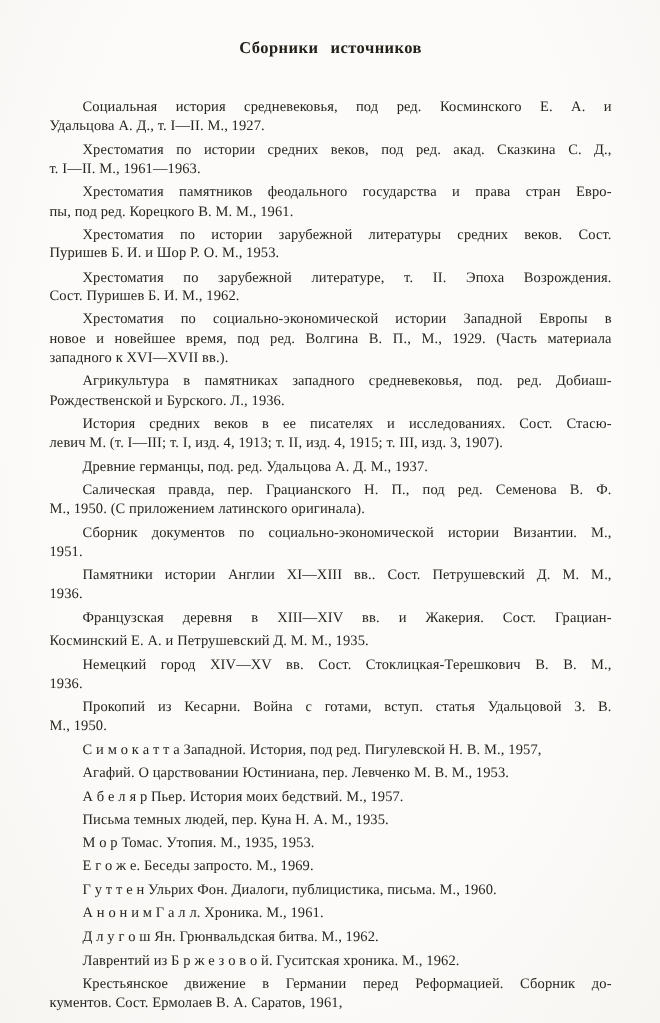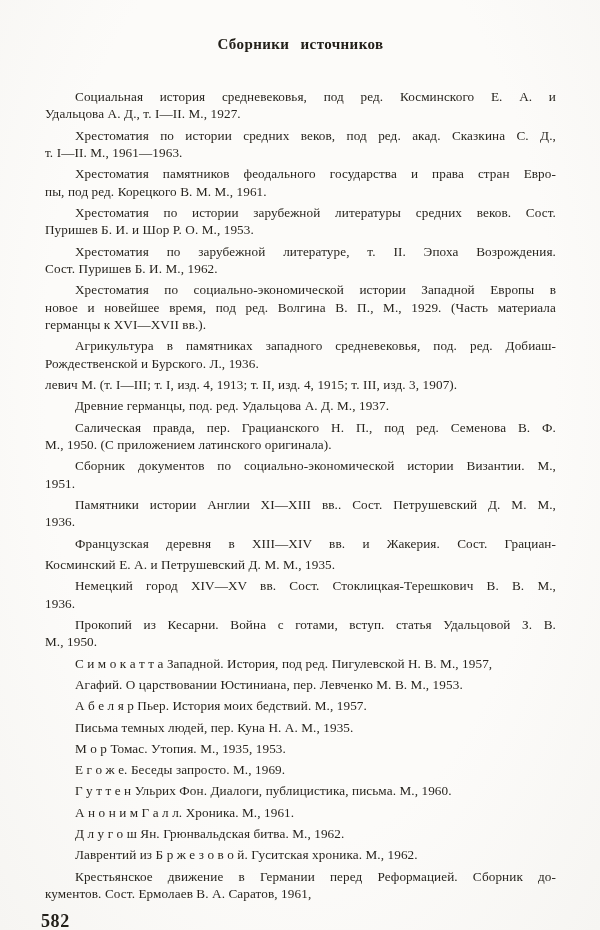--- a/index.html
+++ b/index.html
@@ -70,27 +70,28 @@
         <div class="line first just">Хрестоматия по истории зарубежной литературы средних веков. Сост.</div>
         <div class="line">Пуришев Б. И. и Шор Р. О. М., 1953.</div>
       </div>
       <div class="entry">
         <div class="line first just">Хрестоматия по зарубежной литературе, т. II. Эпоха Возрождения.</div>
         <div class="line">Сост. Пуришев Б. И. М., 1962.</div>
       </div>
       <div class="entry">
         <div class="line first just">Хрестоматия по социально-экономической истории Западной Европы в</div>
         <div class="line just">новое и новейшее время, под ред. Волгина В. П., М., 1929. (Часть материала</div>
-        <div class="line">германцы к XVI—XVII вв.).</div>
+        <div class="line">западного к XVI—XVII вв.).</div>
       </div>
       <div class="entry">
         <div class="line first just">Агрикультура в памятниках западного средневековья, под. ред. Добиаш-</div>
         <div class="line">Рождественской и Бурского. Л., 1936.</div>
       </div>
       <div class="entry">
+        <div class="line first just">История средних веков в ее писателях и исследованиях. Сост. Стасю-</div>
         <div class="line">левич М. (т. I—III; т. I, изд. 4, 1913; т. II, изд. 4, 1915; т. III, изд. 3, 1907).</div>
       </div>
       <div class="entry">
         <div class="line first">Древние германцы, под. ред. Удальцова А. Д. М., 1937.</div>
       </div>
       <div class="entry">
         <div class="line first just">Салическая правда, пер. Грацианского Н. П., под ред. Семенова В. Ф.</div>
         <div class="line">М., 1950. (С приложением латинского оригинала).</div>
       </div>
       <div class="entry">

